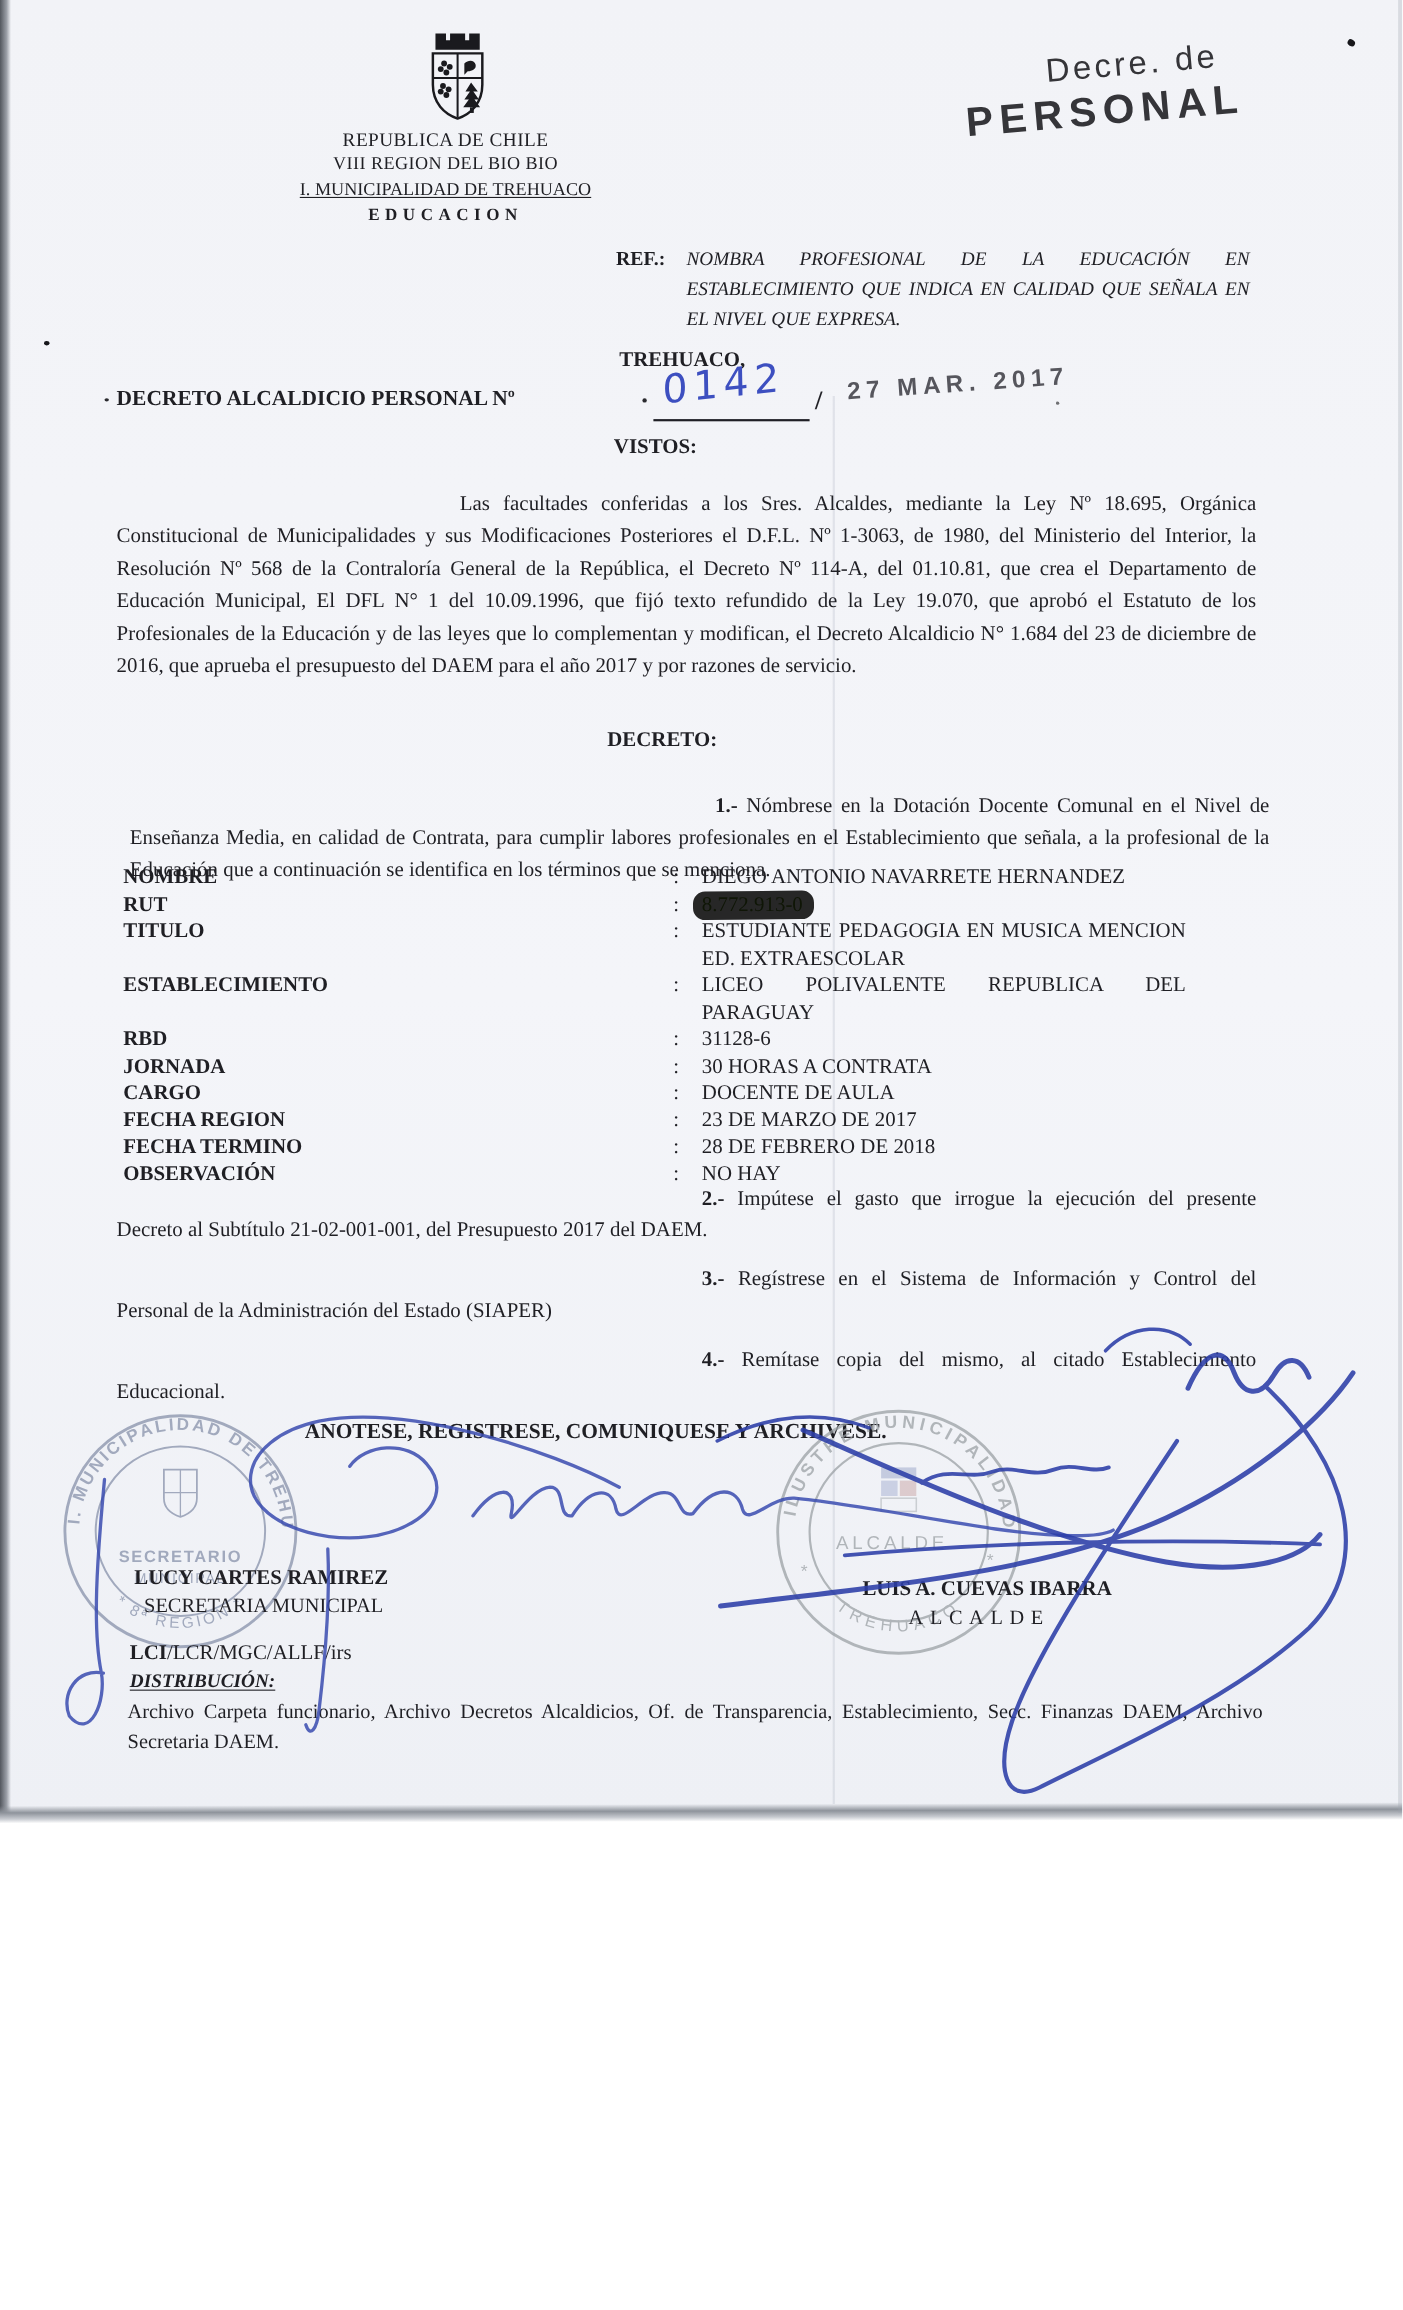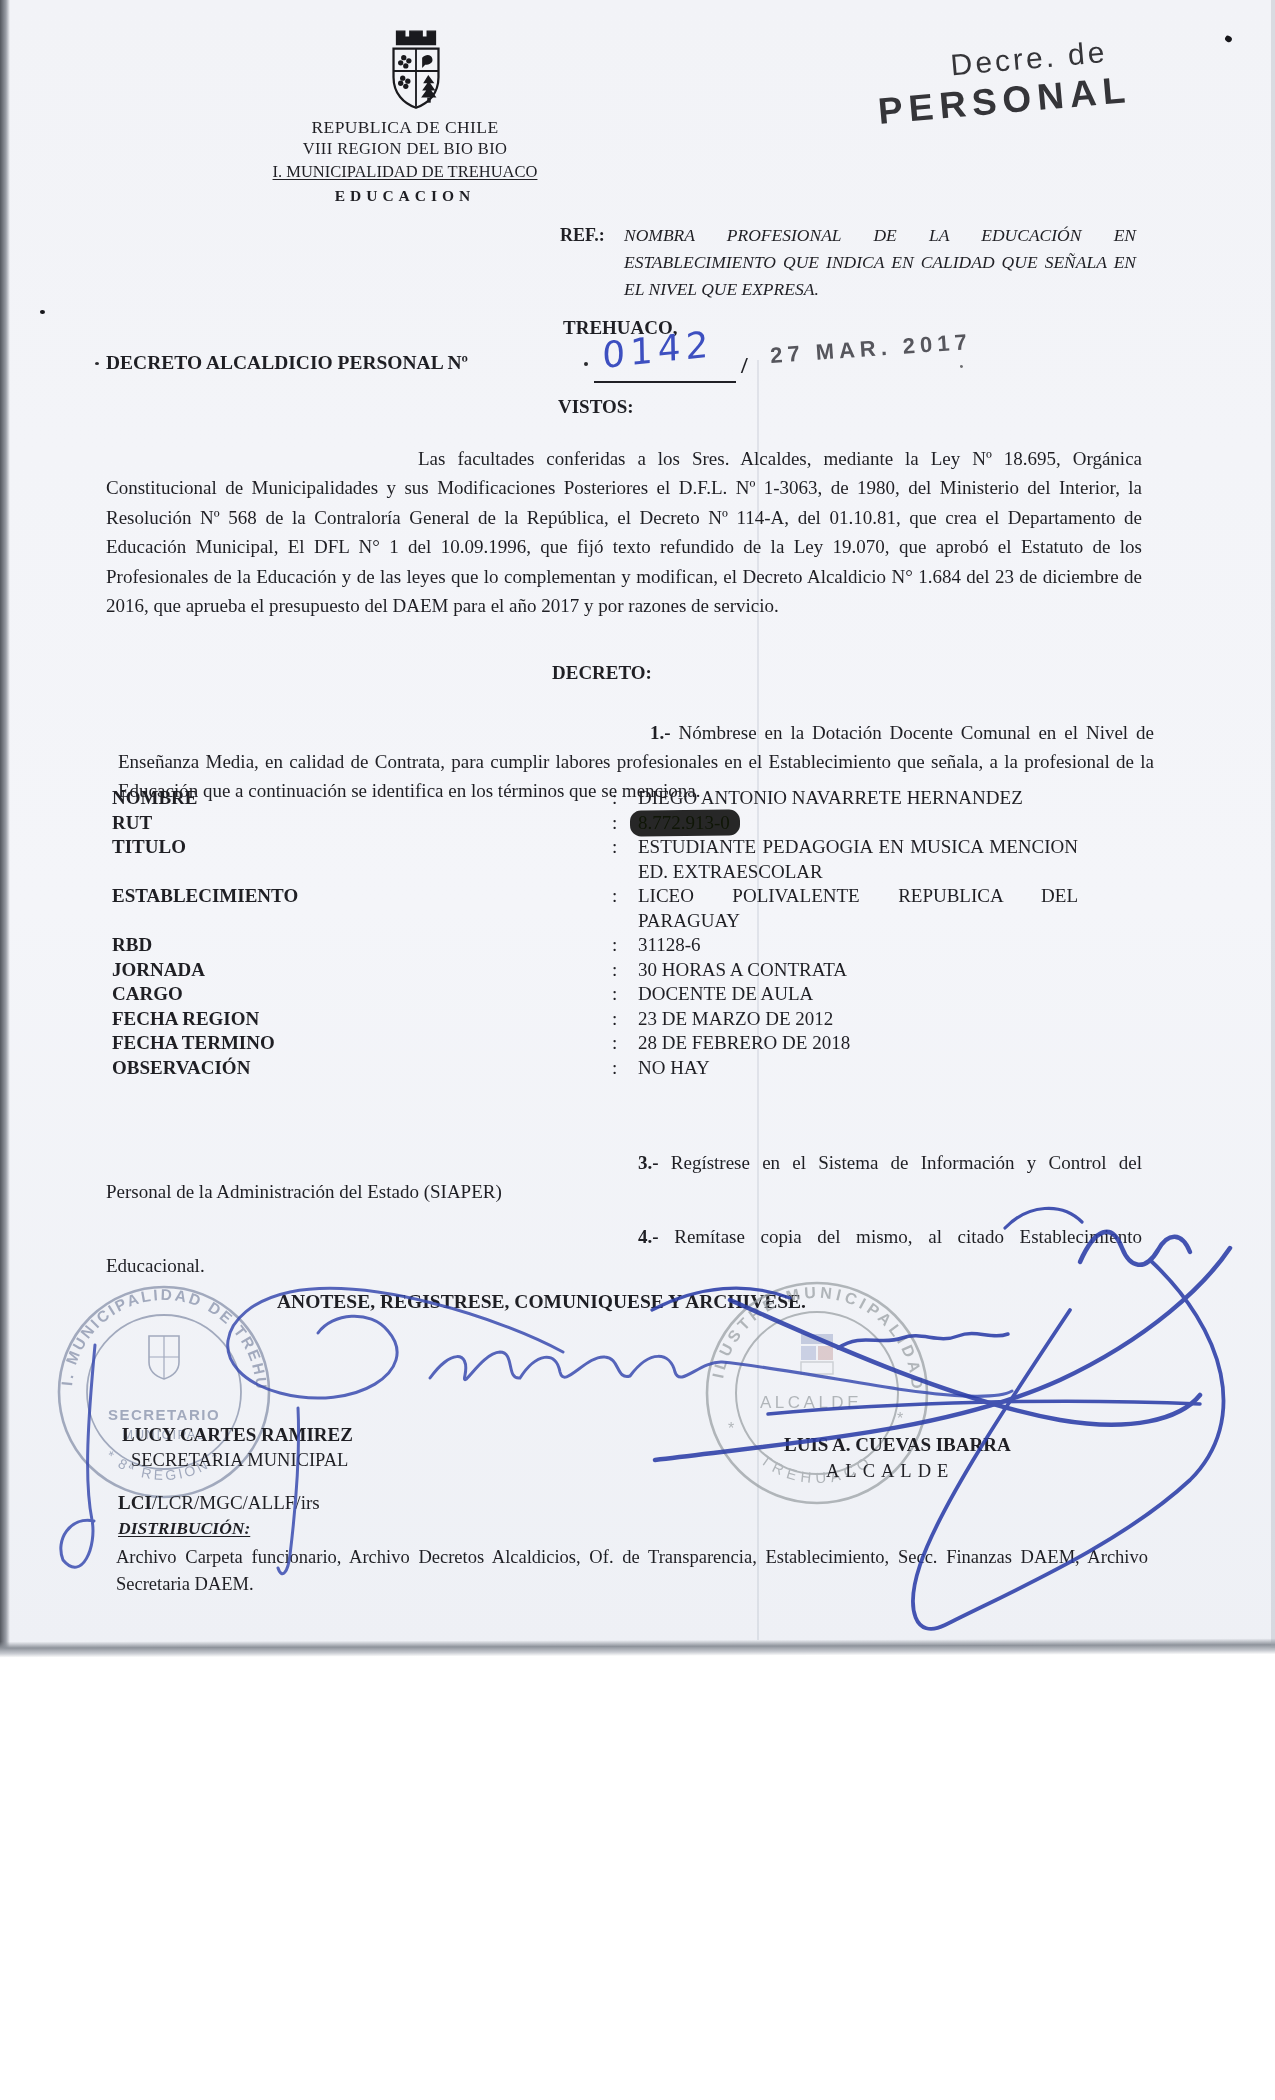--- a/index.html
+++ b/index.html
@@ -177,34 +177,35 @@
       <span class="dv">30 HORAS A CONTRATA</span>
     </div>
     <div class="drow">
       <span class="dl">CARGO</span>
       <span class="ds">:</span>
       <span class="dv">DOCENTE DE AULA</span>
     </div>
     <div class="drow">
       <span class="dl">FECHA REGION</span>
       <span class="ds">:</span>
-      <span class="dv">23 DE MARZO DE 2012</span>
+      <span class="dv">23 DE MARZO DE 2017</span>
     </div>
     <div class="drow">
       <span class="dl">FECHA TERMINO</span>
       <span class="ds">:</span>
       <span class="dv">28 DE FEBRERO DE 2018</span>
     </div>
     <div class="drow">
       <span class="dl">OBSERVACIÓN</span>
       <span class="ds">:</span>
       <span class="dv">NO HAY</span>
     </div>
   </div>
 
+  <p class="point p2" style="margin:0"><b>2.-</b> <span>Impútese el gasto que irrogue la ejecución del presente Decreto al Subtítulo 21-02-001-001, del Presupuesto 2017 del DAEM.</span></p>
   <p class="point p3" style="margin:0"><b>3.-</b> <span>Regístrese en el Sistema de Información y Control del Personal de la Administración del Estado (SIAPER)</span></p>
   <p class="point p4" style="margin:0"><b>4.-</b> <span>Remítase copia del mismo, al citado Establecimiento Educacional.</span></p>
 
   <div class="closing">ANOTESE, REGISTRESE, COMUNIQUESE Y ARCHIVESE.</div>
 
   <svg class="stamp-svg" style="left:50px;top:1278px;opacity:.68" width="228" height="228" viewBox="0 0 228 228">
     <defs>
       <path id="lsTop" d="M 114 114 m -92 0 a 92 92 0 1 1 184 0"></path>
       <path id="lsBot" d="M 114 114 m -88 0 a 88 88 0 0 0 176 0"></path>
     </defs>

